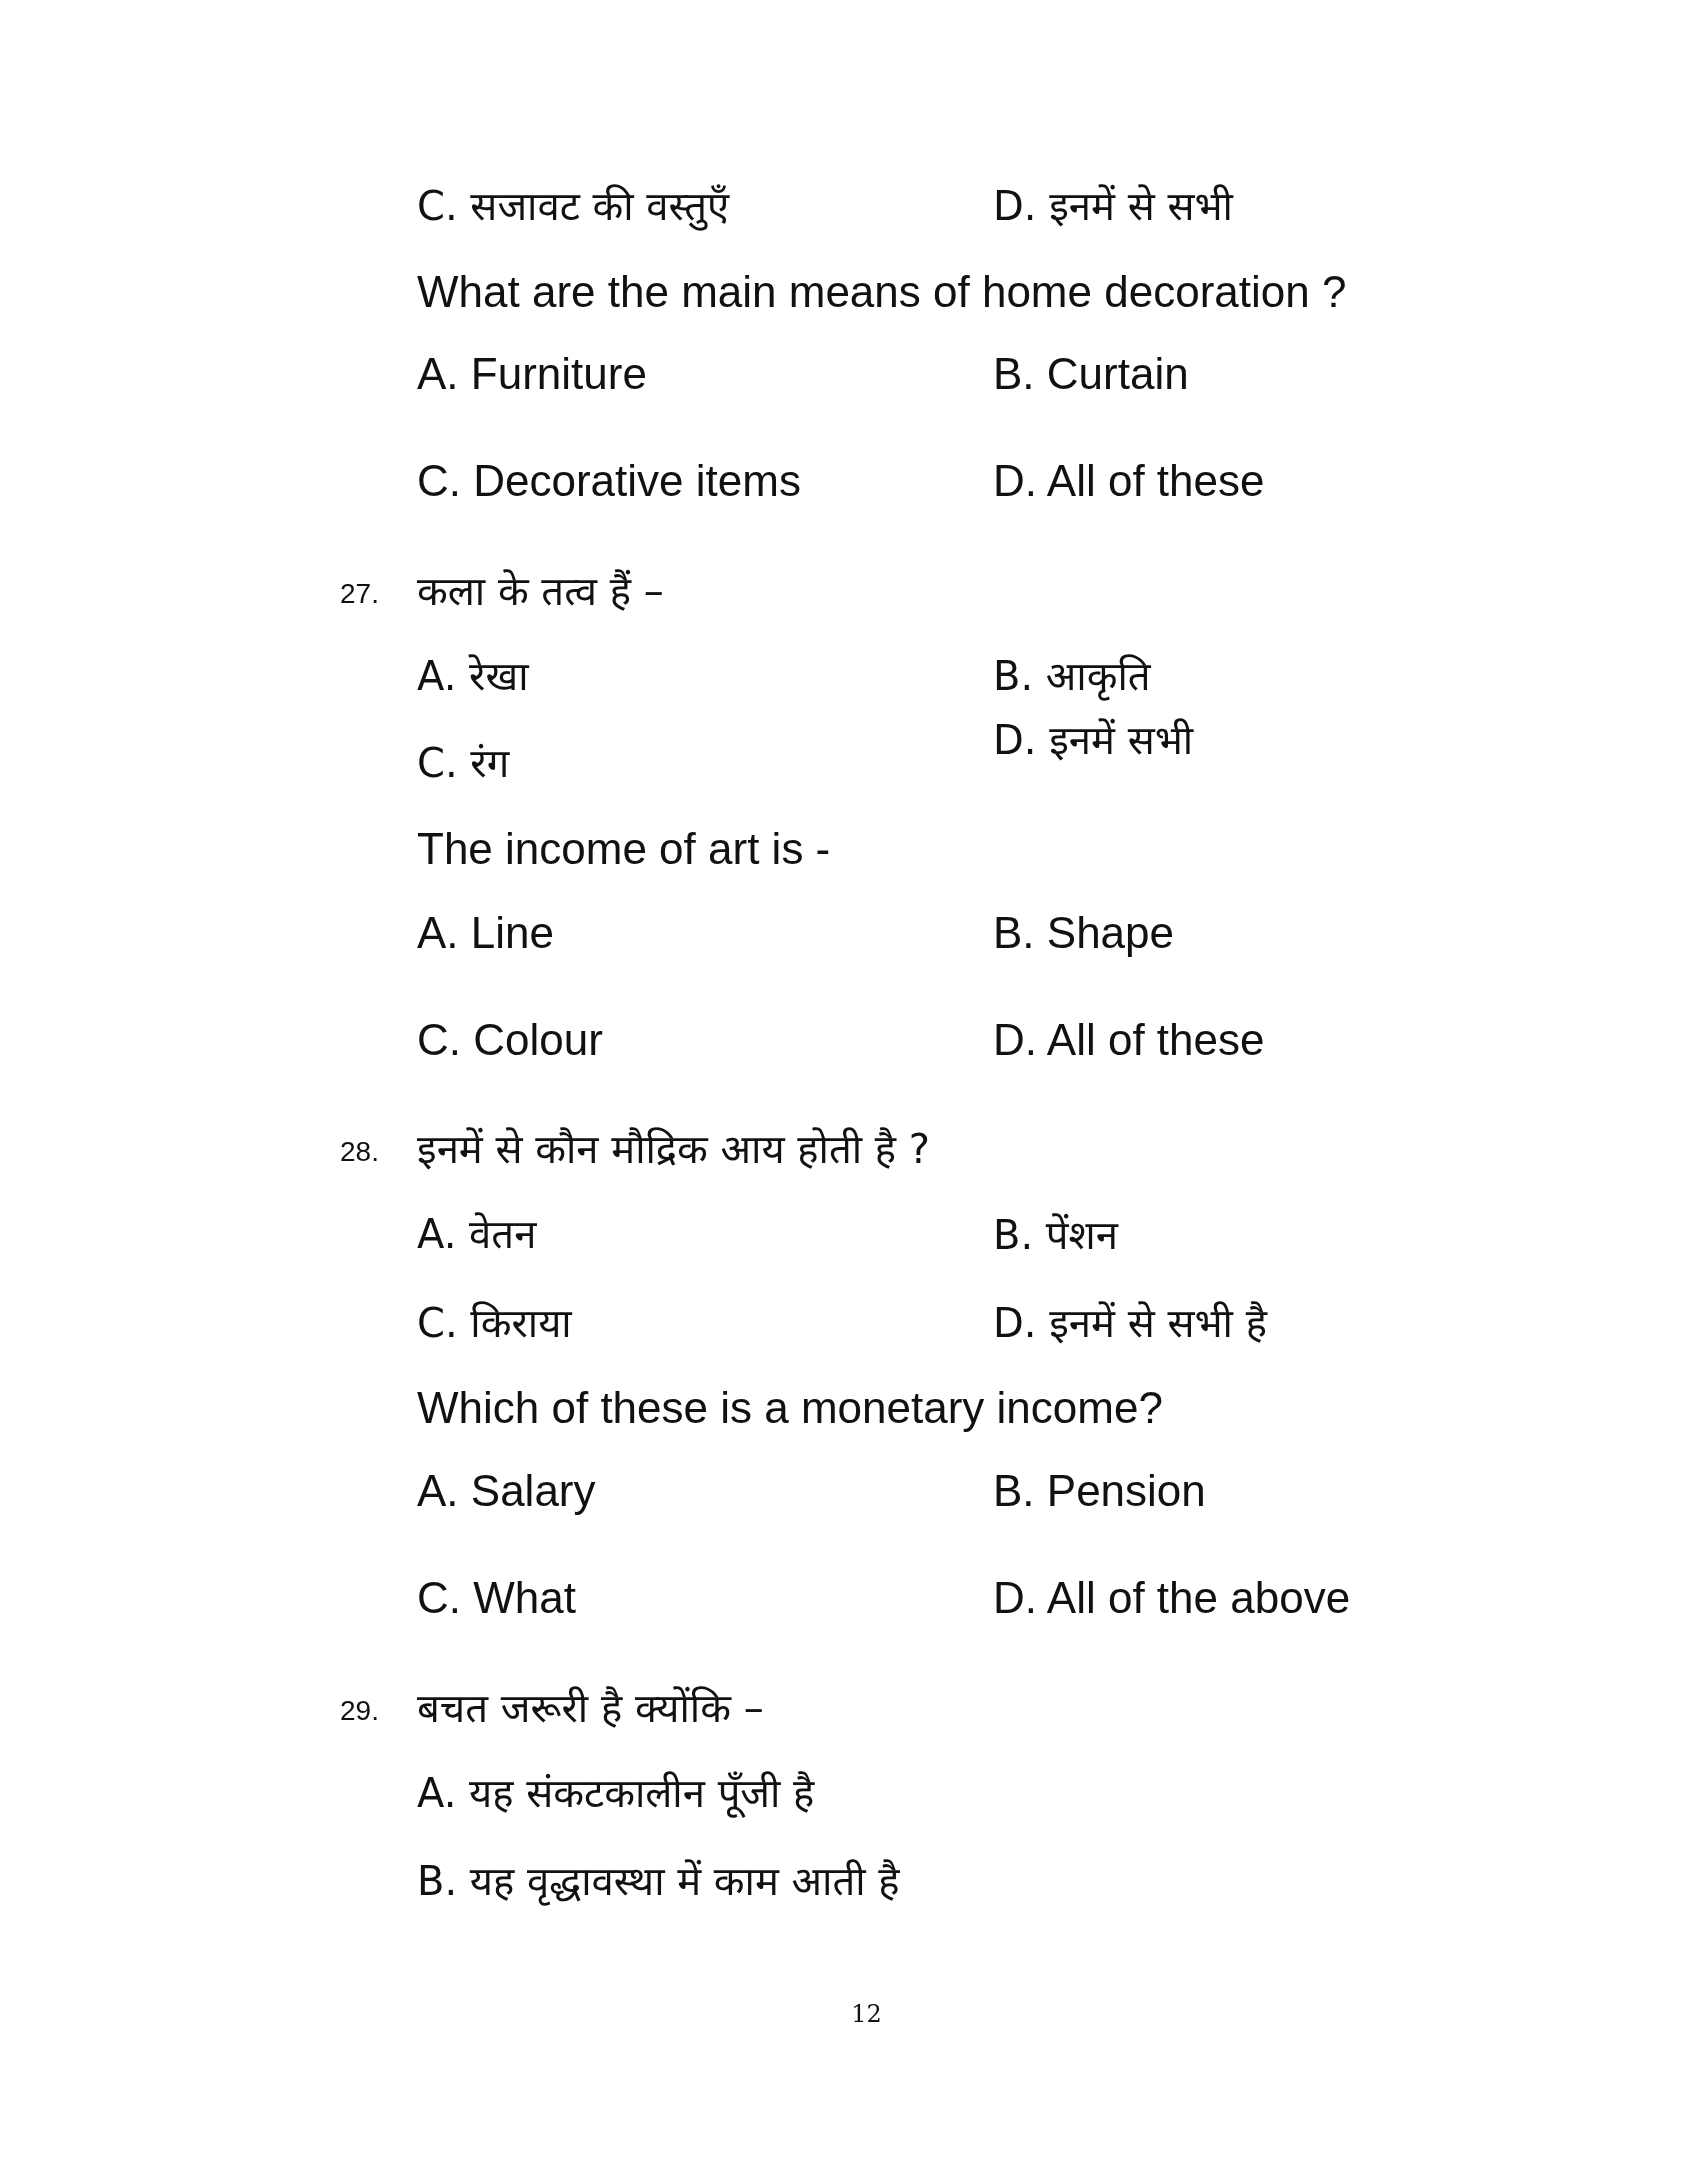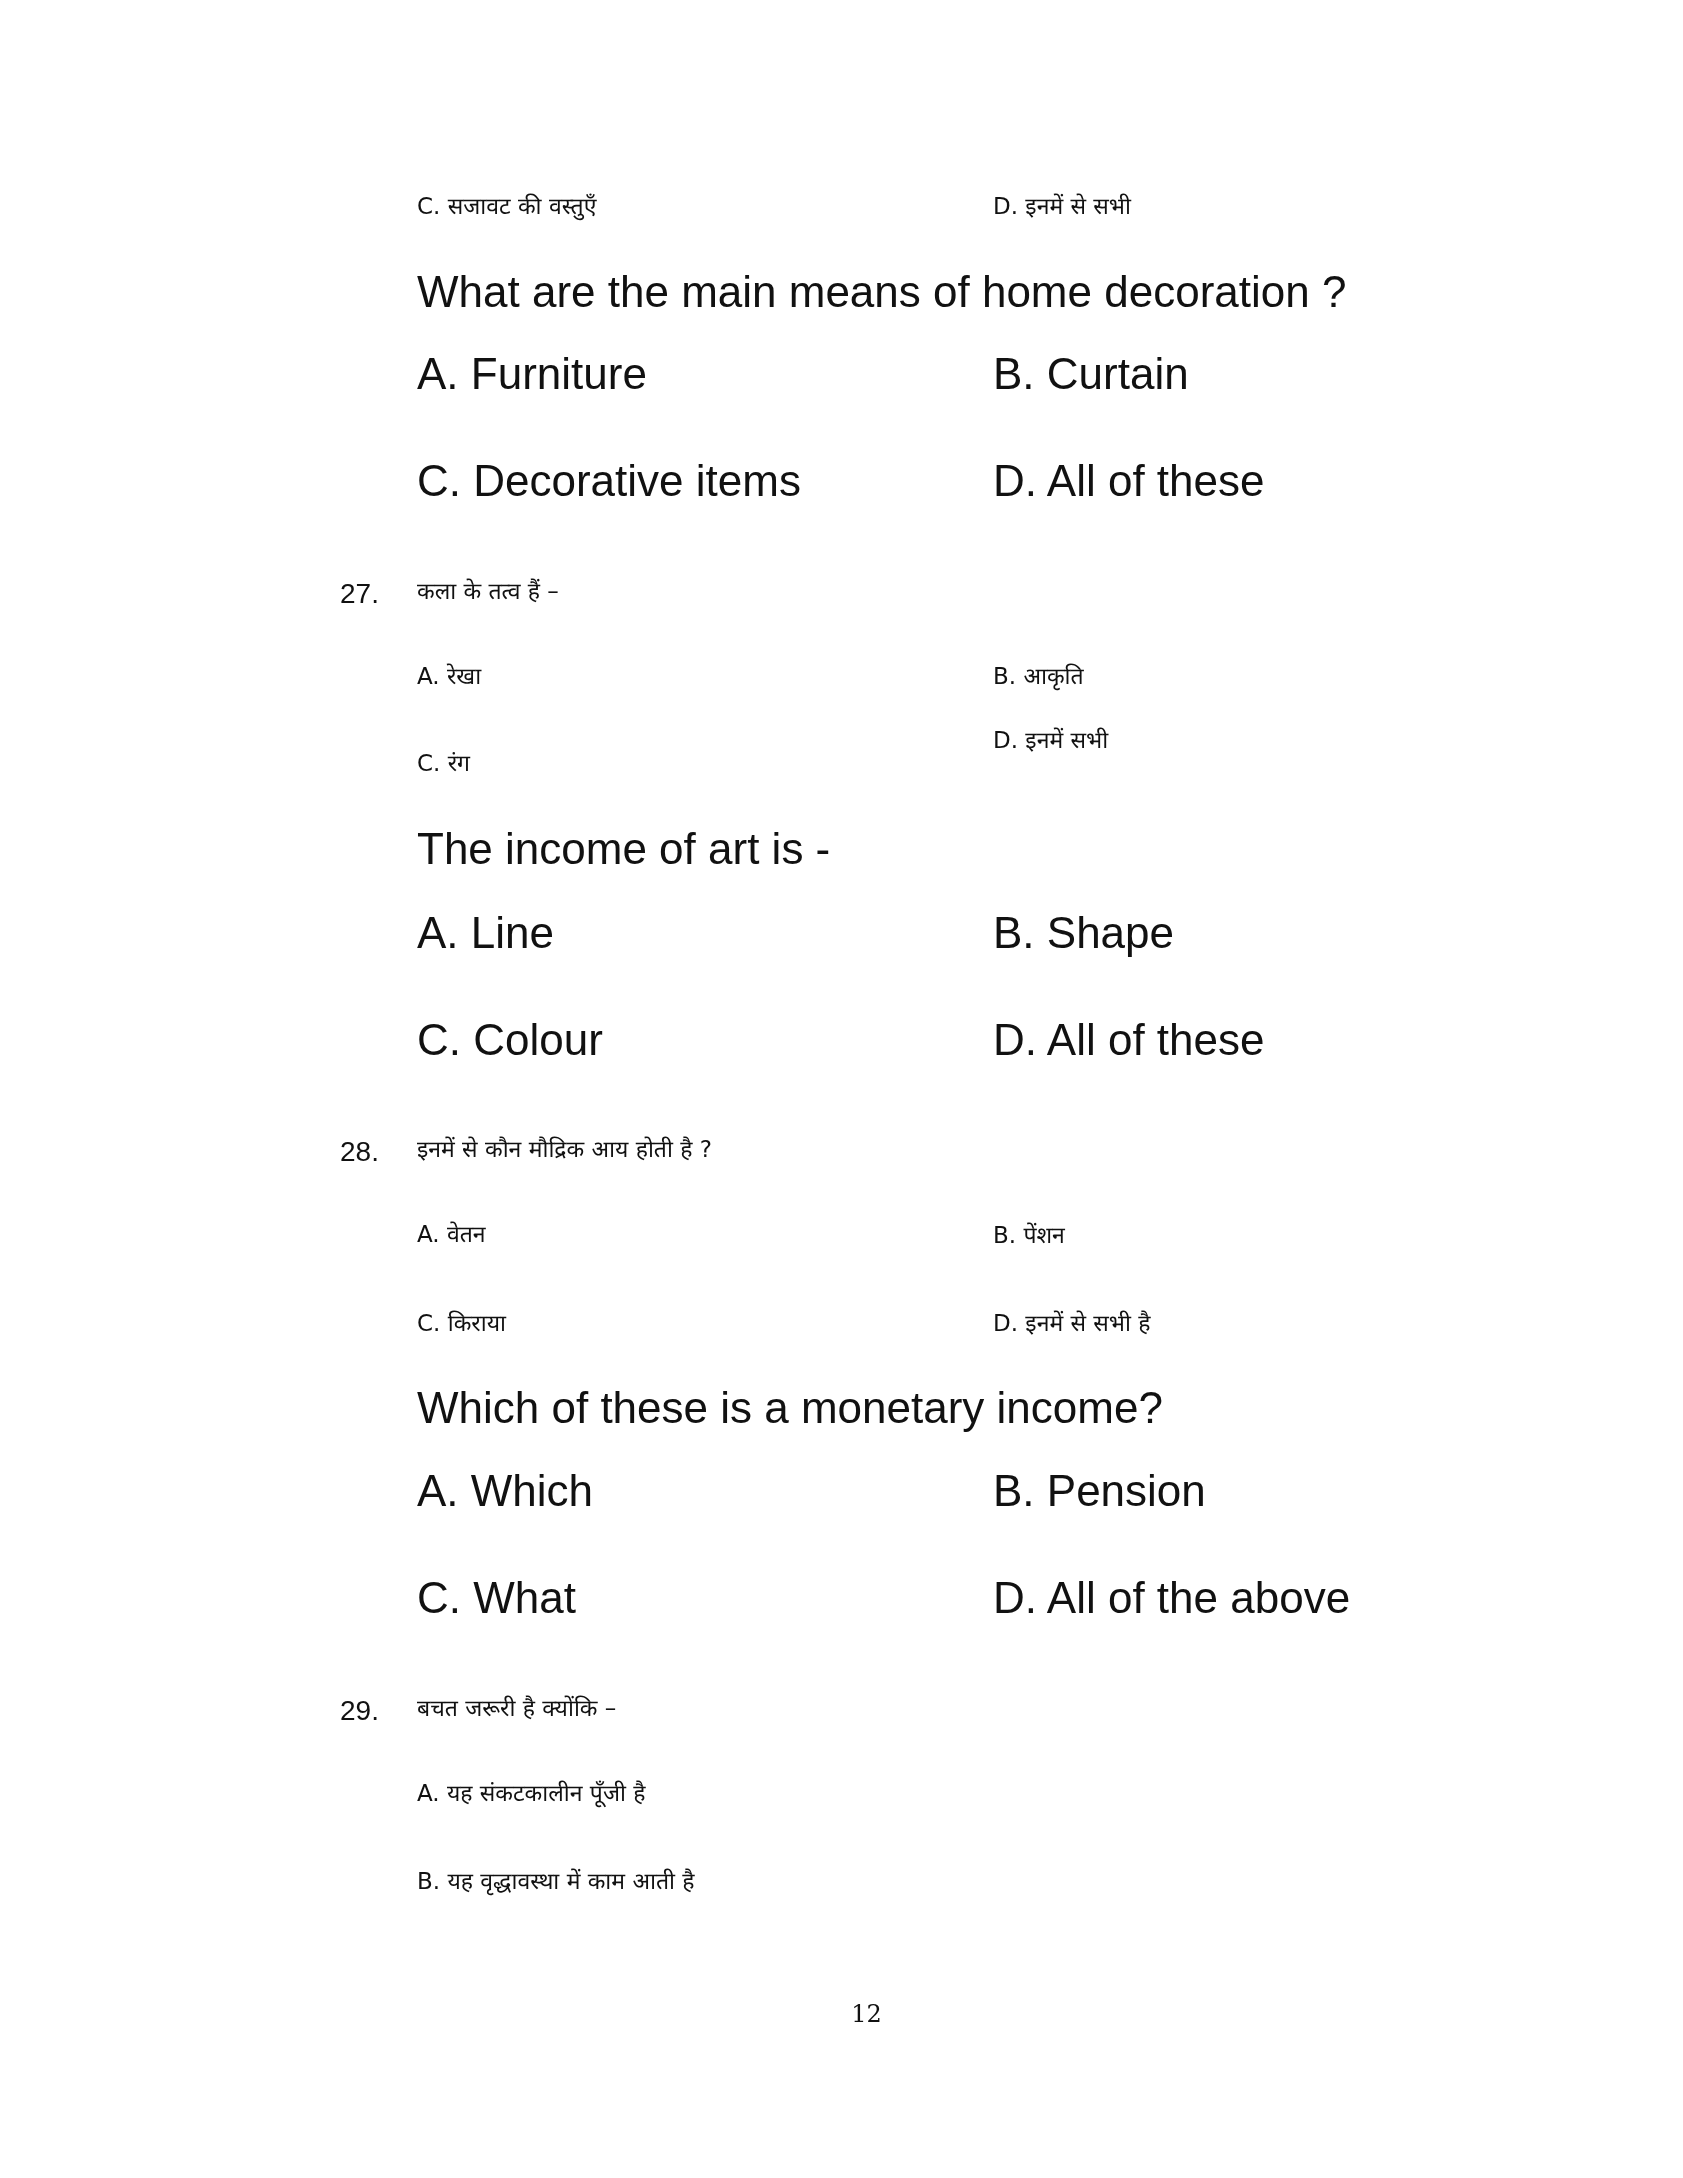--- a/index.html
+++ b/index.html
@@ -2,21 +2,21 @@
 <html><head>
 <meta charset="utf-8">
 <style>
   html, body { margin:0; padding:0; background:#ffffff; }
   body { width:1683px; height:2178px; position:relative; overflow:hidden;
          font-family:"Liberation Sans", "DejaVu Sans", sans-serif; color:#111111; }
   .line { position:absolute; font-size:44px; line-height:40px; white-space:nowrap; transform:translateY(-50%); }
   .qnum { position:absolute; left:300px; font-size:28px; line-height:40px; transform:translateY(-50%);margin-left:40px; }
   .col-l { left:417px; }
   .col-r { left:993px; }
-  .hi { font-family:"DejaVu Sans", sans-serif; font-size:23px; }
+  .hi { font-family:"DejaVu Sans", sans-serif; font-size:40px; }
   .pageno { position:absolute; left:0; width:1733px; text-align:center; top:2000px;
             font-family:"DejaVu Serif", serif; font-size:24px; }
 </style>
 </head>
 <body>
 
 <div class="line col-l hi" style="top:206px">C. सजावट की वस्तुएँ</div>
 <div class="line col-r hi" style="top:206px">D. इनमें से सभी</div>
 <div class="line col-l" style="top:292px">What are the main means of home decoration ?</div>
 <div class="line col-l" style="top:374px">A. Furniture</div>
@@ -36,21 +36,21 @@
 <div class="line col-l" style="top:1040px">C. Colour</div>
 <div class="line col-r" style="top:1040px">D. All of these</div>
 
 <div class="qnum" style="top:1152px">28.</div>
 <div class="line col-l hi" style="top:1149px">इनमें से कौन मौद्रिक आय होती है ?</div>
 <div class="line col-l hi" style="top:1234px">A. वेतन</div>
 <div class="line col-r hi" style="top:1235px">B. पेंशन</div>
 <div class="line col-l hi" style="top:1323px">C. किराया</div>
 <div class="line col-r hi" style="top:1323px">D. इनमें से सभी है</div>
 <div class="line col-l" style="top:1408px">Which of these is a monetary income?</div>
-<div class="line col-l" style="top:1491px">A. Which</div>
+<div class="line col-l" style="top:1491px">A. Salary</div>
 <div class="line col-r" style="top:1491px">B. Pension</div>
 <div class="line col-l" style="top:1598px">C. What</div>
 <div class="line col-r" style="top:1598px">D. All of the above</div>
 
 <div class="qnum" style="top:1711px">29.</div>
 <div class="line col-l hi" style="top:1708px">बचत जरूरी है क्योंकि –</div>
 <div class="line col-l hi" style="top:1793px">A. यह संकटकालीन पूँजी है</div>
 <div class="line col-l hi" style="top:1881px">B. यह वृद्धावस्था में काम आती है</div>
 
 <div class="pageno">12</div>

